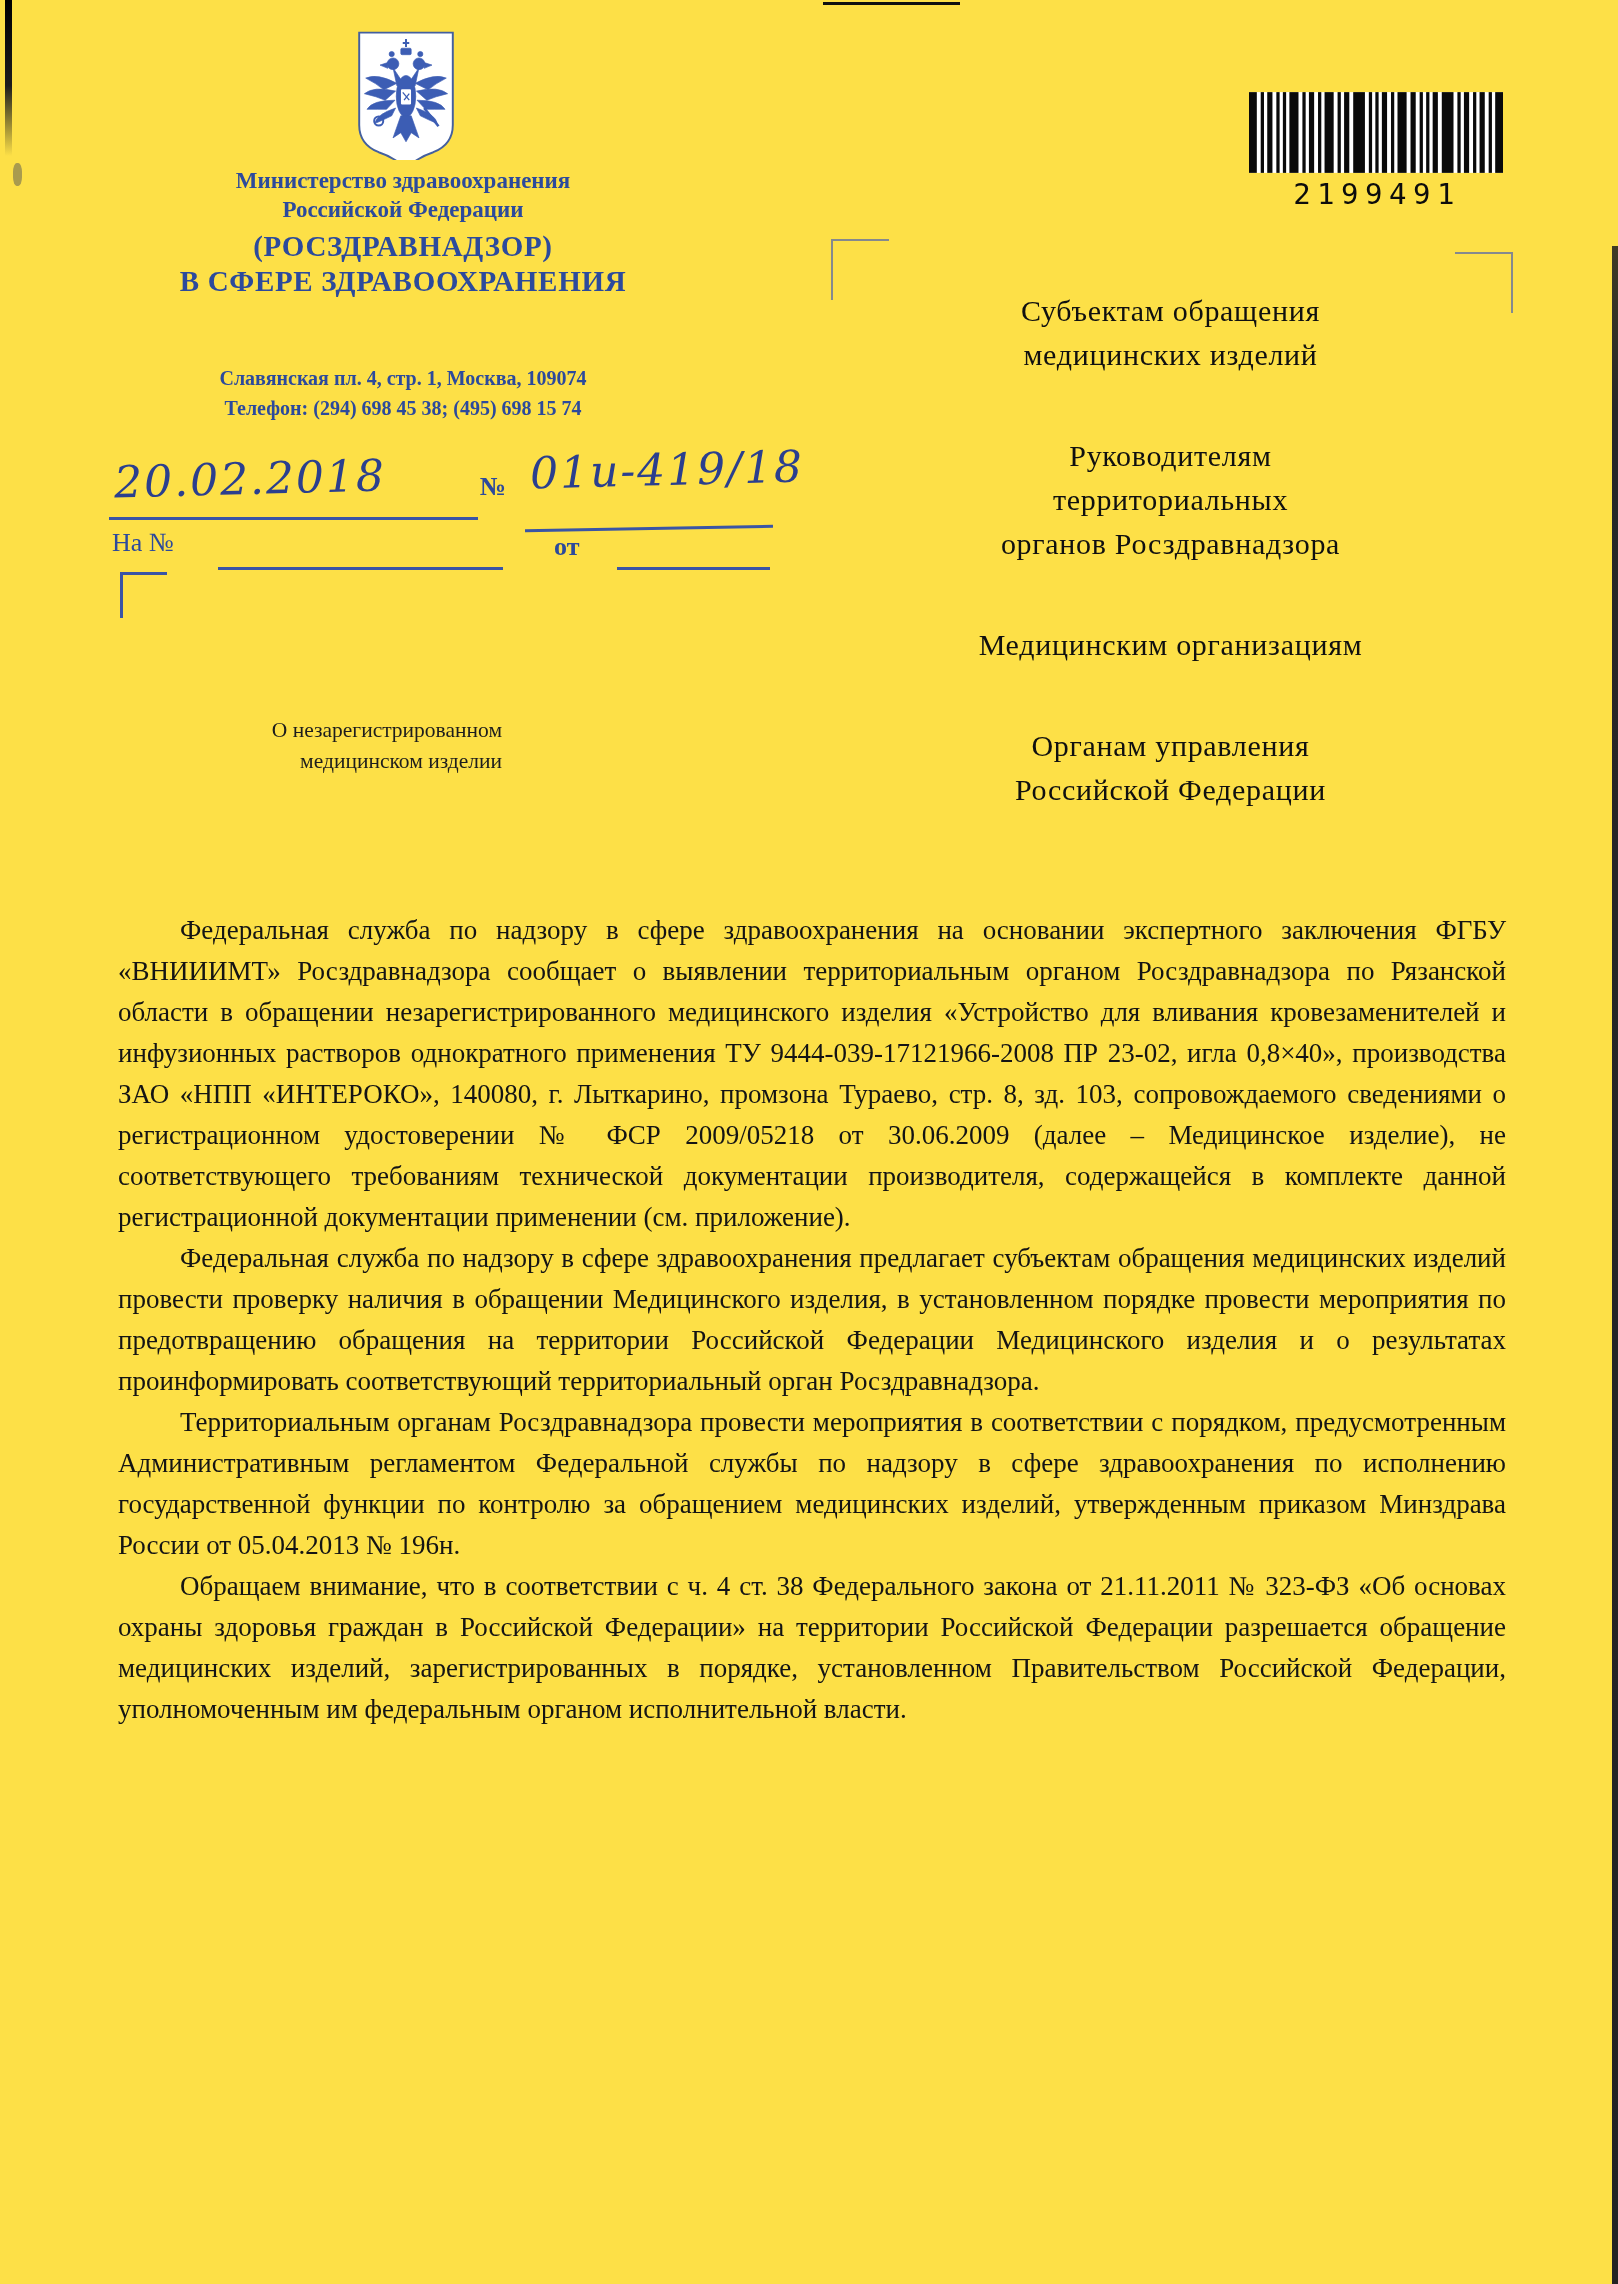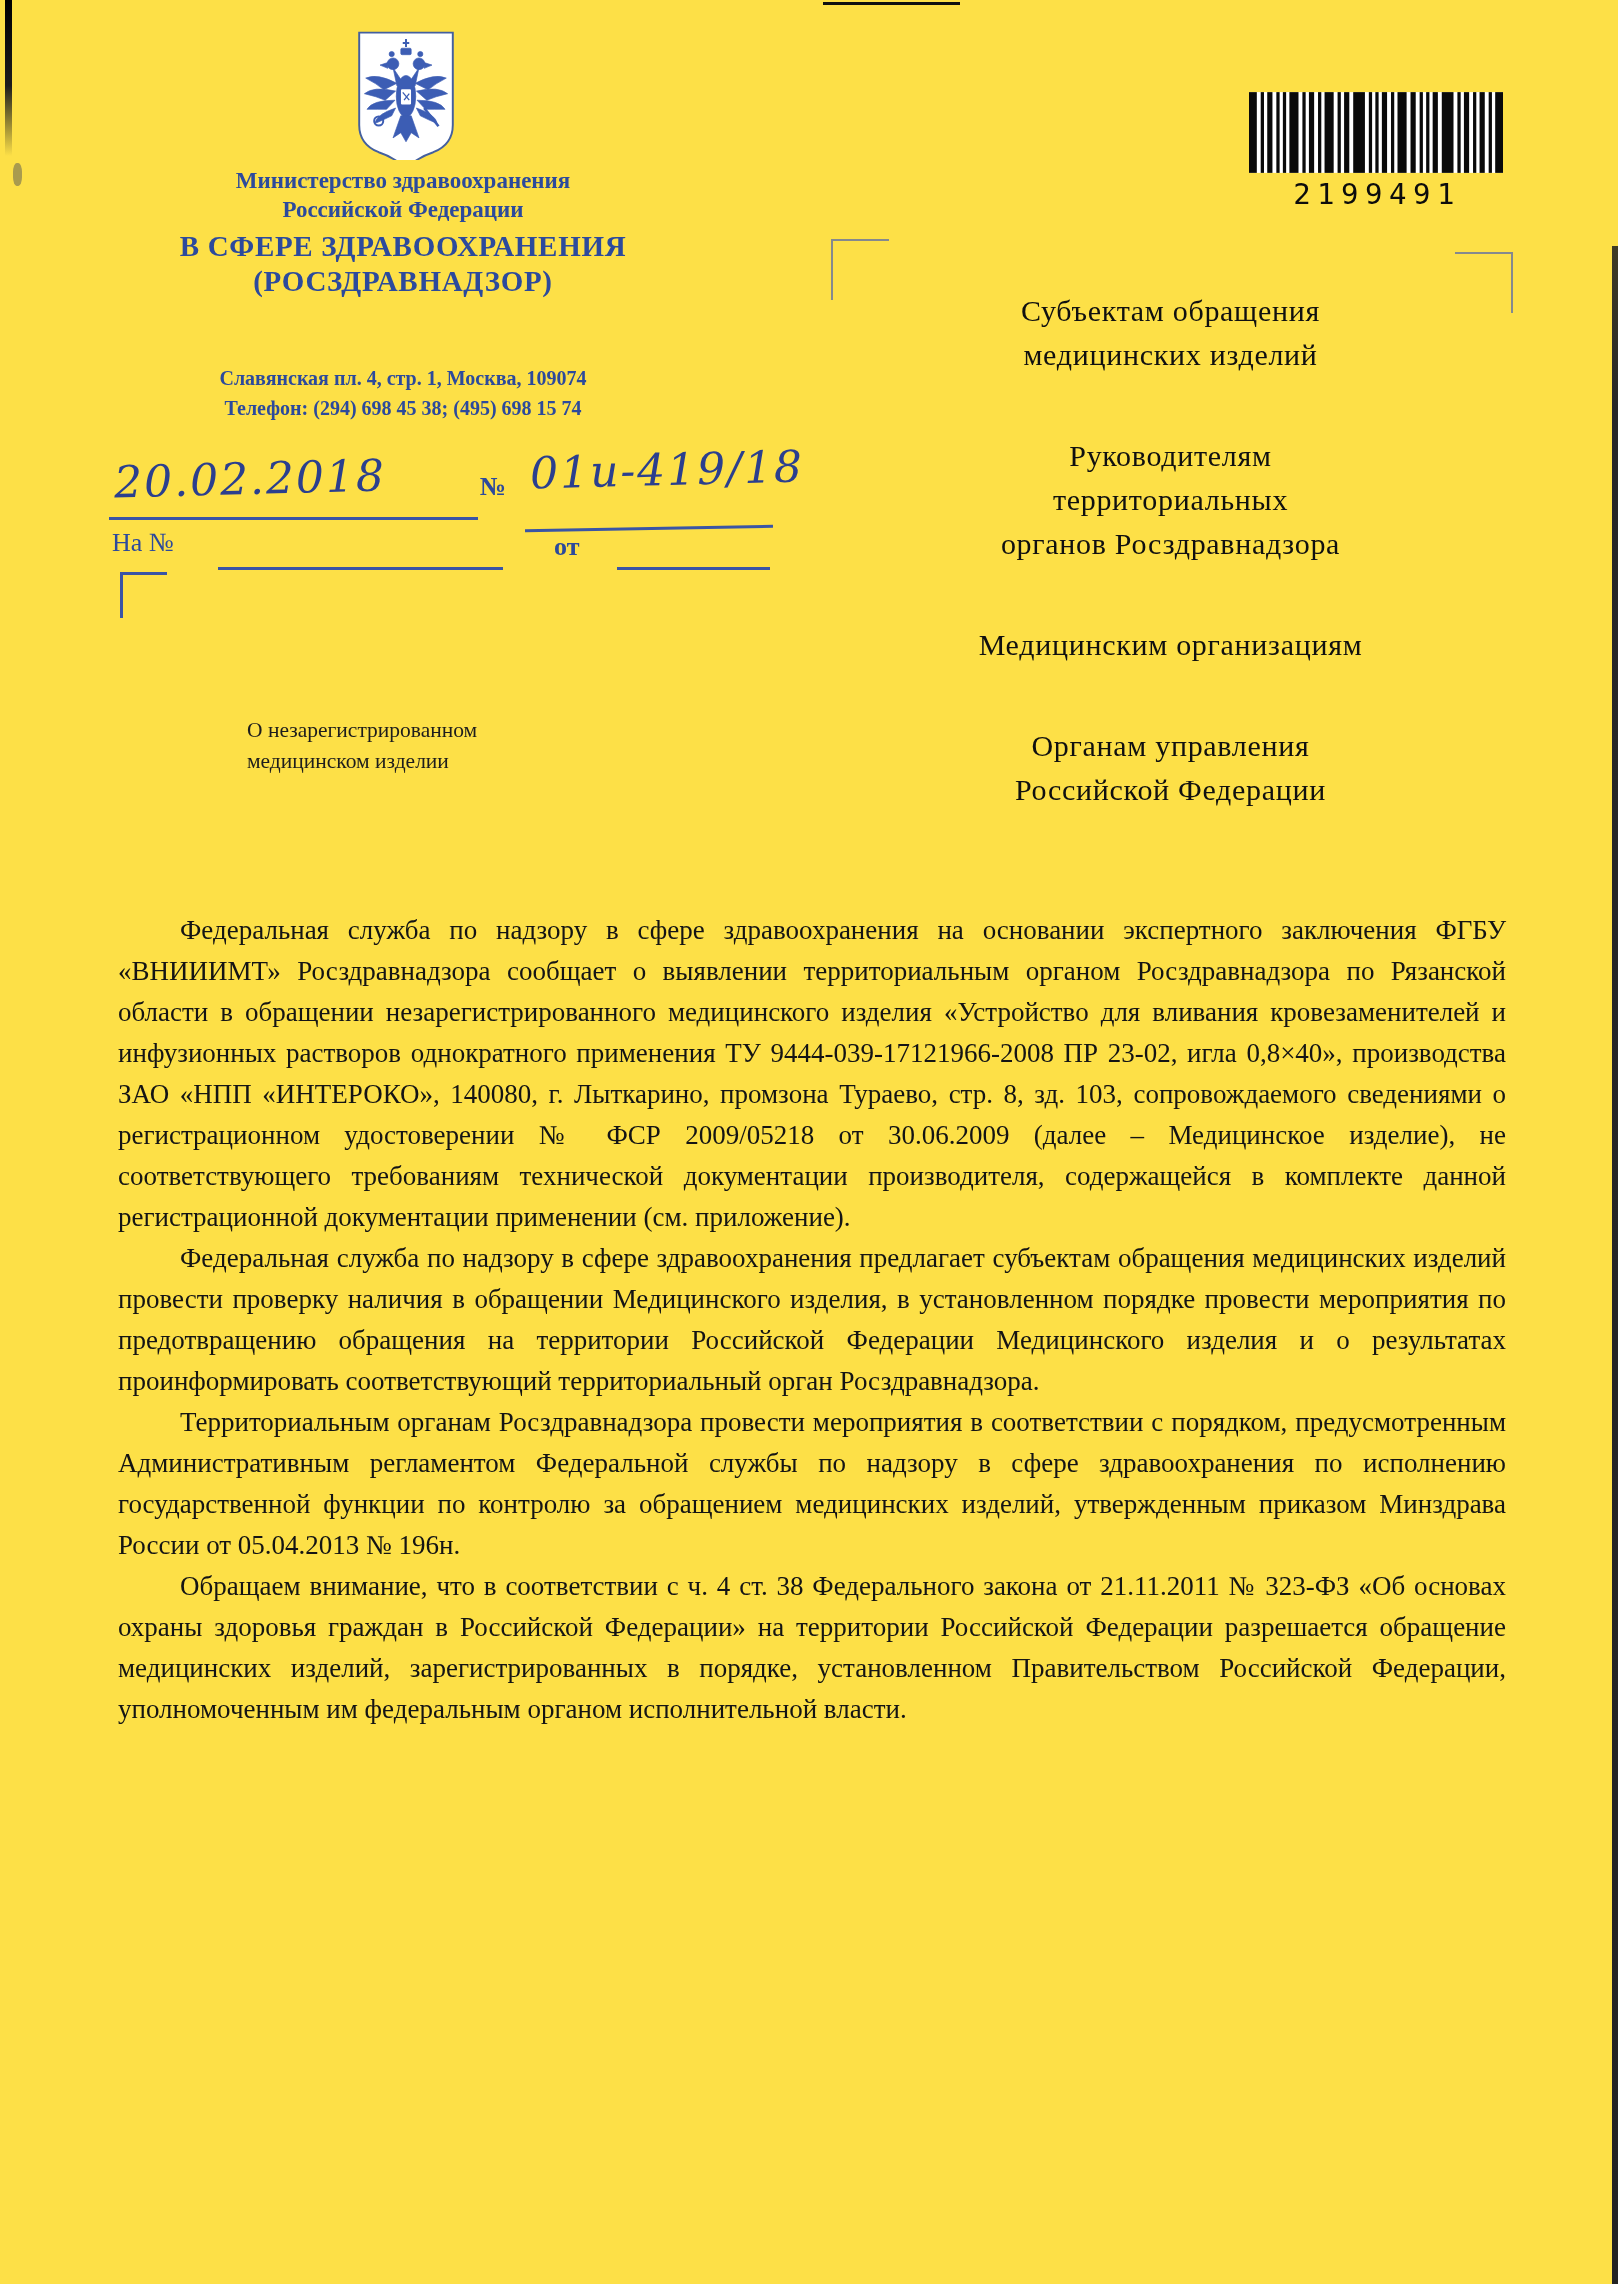--- a/index.html
+++ b/index.html
@@ -48,21 +48,21 @@
   
   .corner-gray-left{position:absolute;left:831px;top:239px;width:56px;height:59px;
     border-left:2.6px solid #85898e;border-top:2.6px solid #85898e;}
   .corner-gray-right{position:absolute;left:1455px;top:252px;width:56px;height:59px;
     border-right:2.6px solid #85898e;border-top:2.6px solid #85898e;}
   .recipients{position:absolute;left:865px;top:289px;width:611px;text-align:center;
     font-size:30px;line-height:44px;letter-spacing:0.7px;color:#101010;}
   .recipient-group{margin-bottom:57px;}
   
   .subject{position:absolute;left:247px;top:715px;width:255px;
-    font-size:21.5px;line-height:31px;color:#1d1d1d;text-align:left;font-family:Liberation Serif, serif;}
+    font-size:21.5px;line-height:31px;color:#1d1d1d;text-align:right;font-family:Liberation Serif, serif;}
   
   .body-text{position:absolute;left:118px;top:910px;width:1388px;
     font-size:27px;line-height:41px;text-align:justify;color:#141414;}
   .body-text p{margin:0;text-indent:62px;}
 </style>
 </head>
 <body>
 
 <div class="page">
 
@@ -101,22 +101,22 @@
         <path d="M75,96 l10,12 M85,98 l-8,10" fill="none" stroke-width="2"></path>
       </g>
     </svg>
   </span>
 
   <div class="lh-block lh-ministry">
     <div>Министерство здравоохранения</div>
     <div>Российской Федерации</div>
   </div>
   <div class="lh-block lh-service">
+    <div>(РОСЗДРАВНАДЗОР)</div>
     <div>В СФЕРЕ ЗДРАВООХРАНЕНИЯ</div>
-    <div>(РОСЗДРАВНАДЗОР)</div>
   </div>
   <div class="lh-block lh-address">
     <div>Славянская пл. 4, стр. 1, Москва, 109074</div>
     <div>Телефон: (294) 698 45 38; (495) 698 15 74</div>
   </div>
 
   <span class="hand hand-date">20.02.2018</span>
   <span class="ref-nosign">№</span>
   <span class="hand hand-number">01и-419/18</span>
   <div class="rule rule-date"></div>

